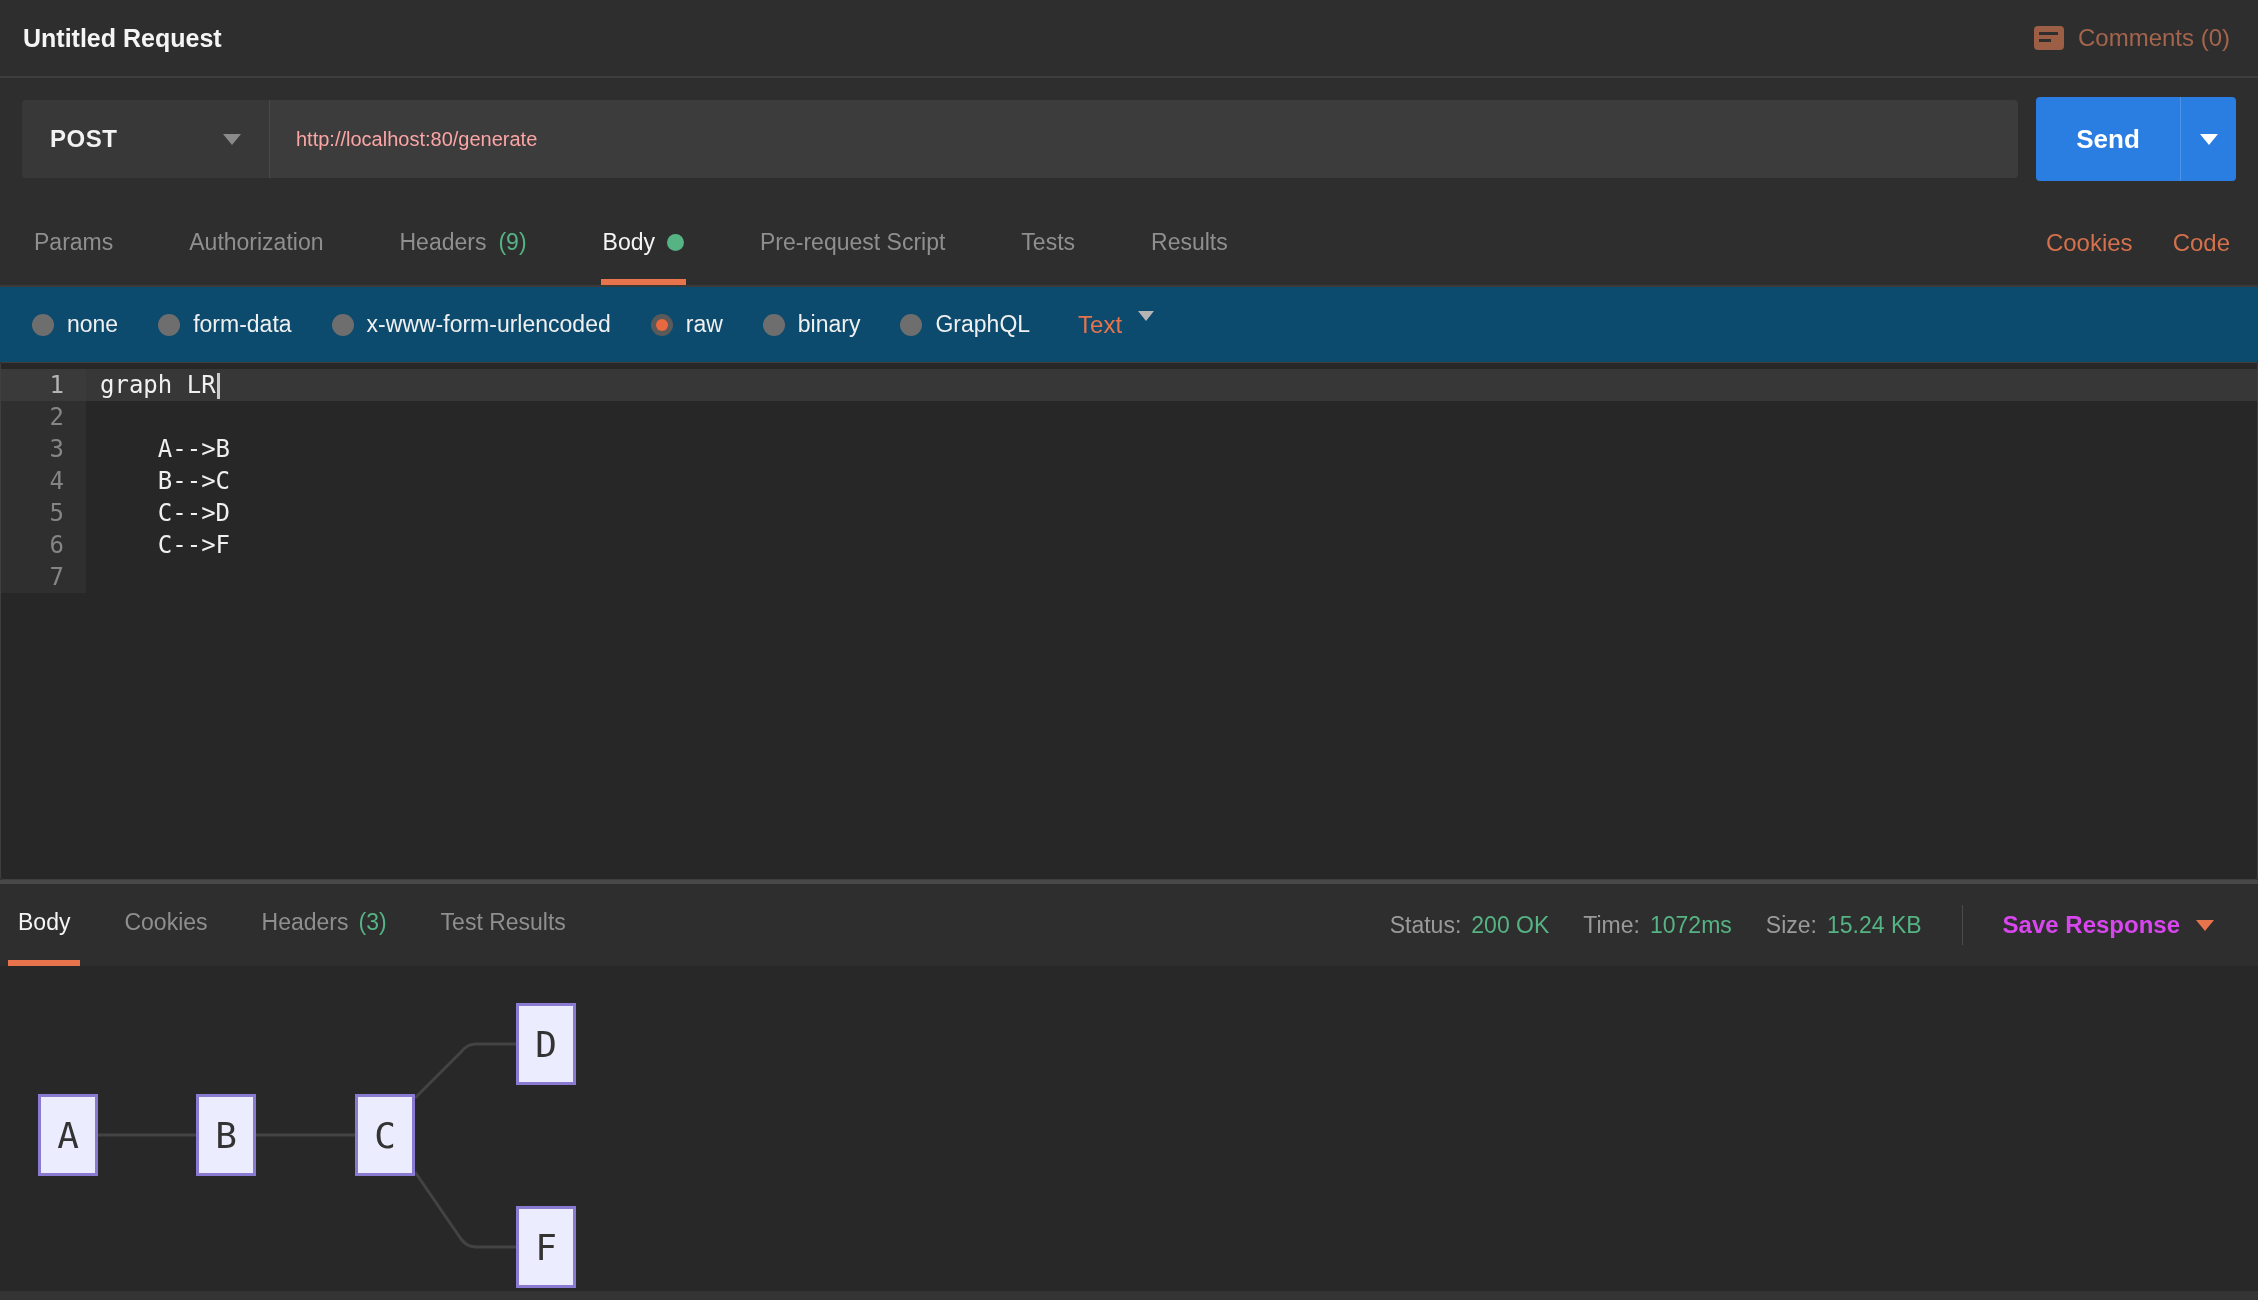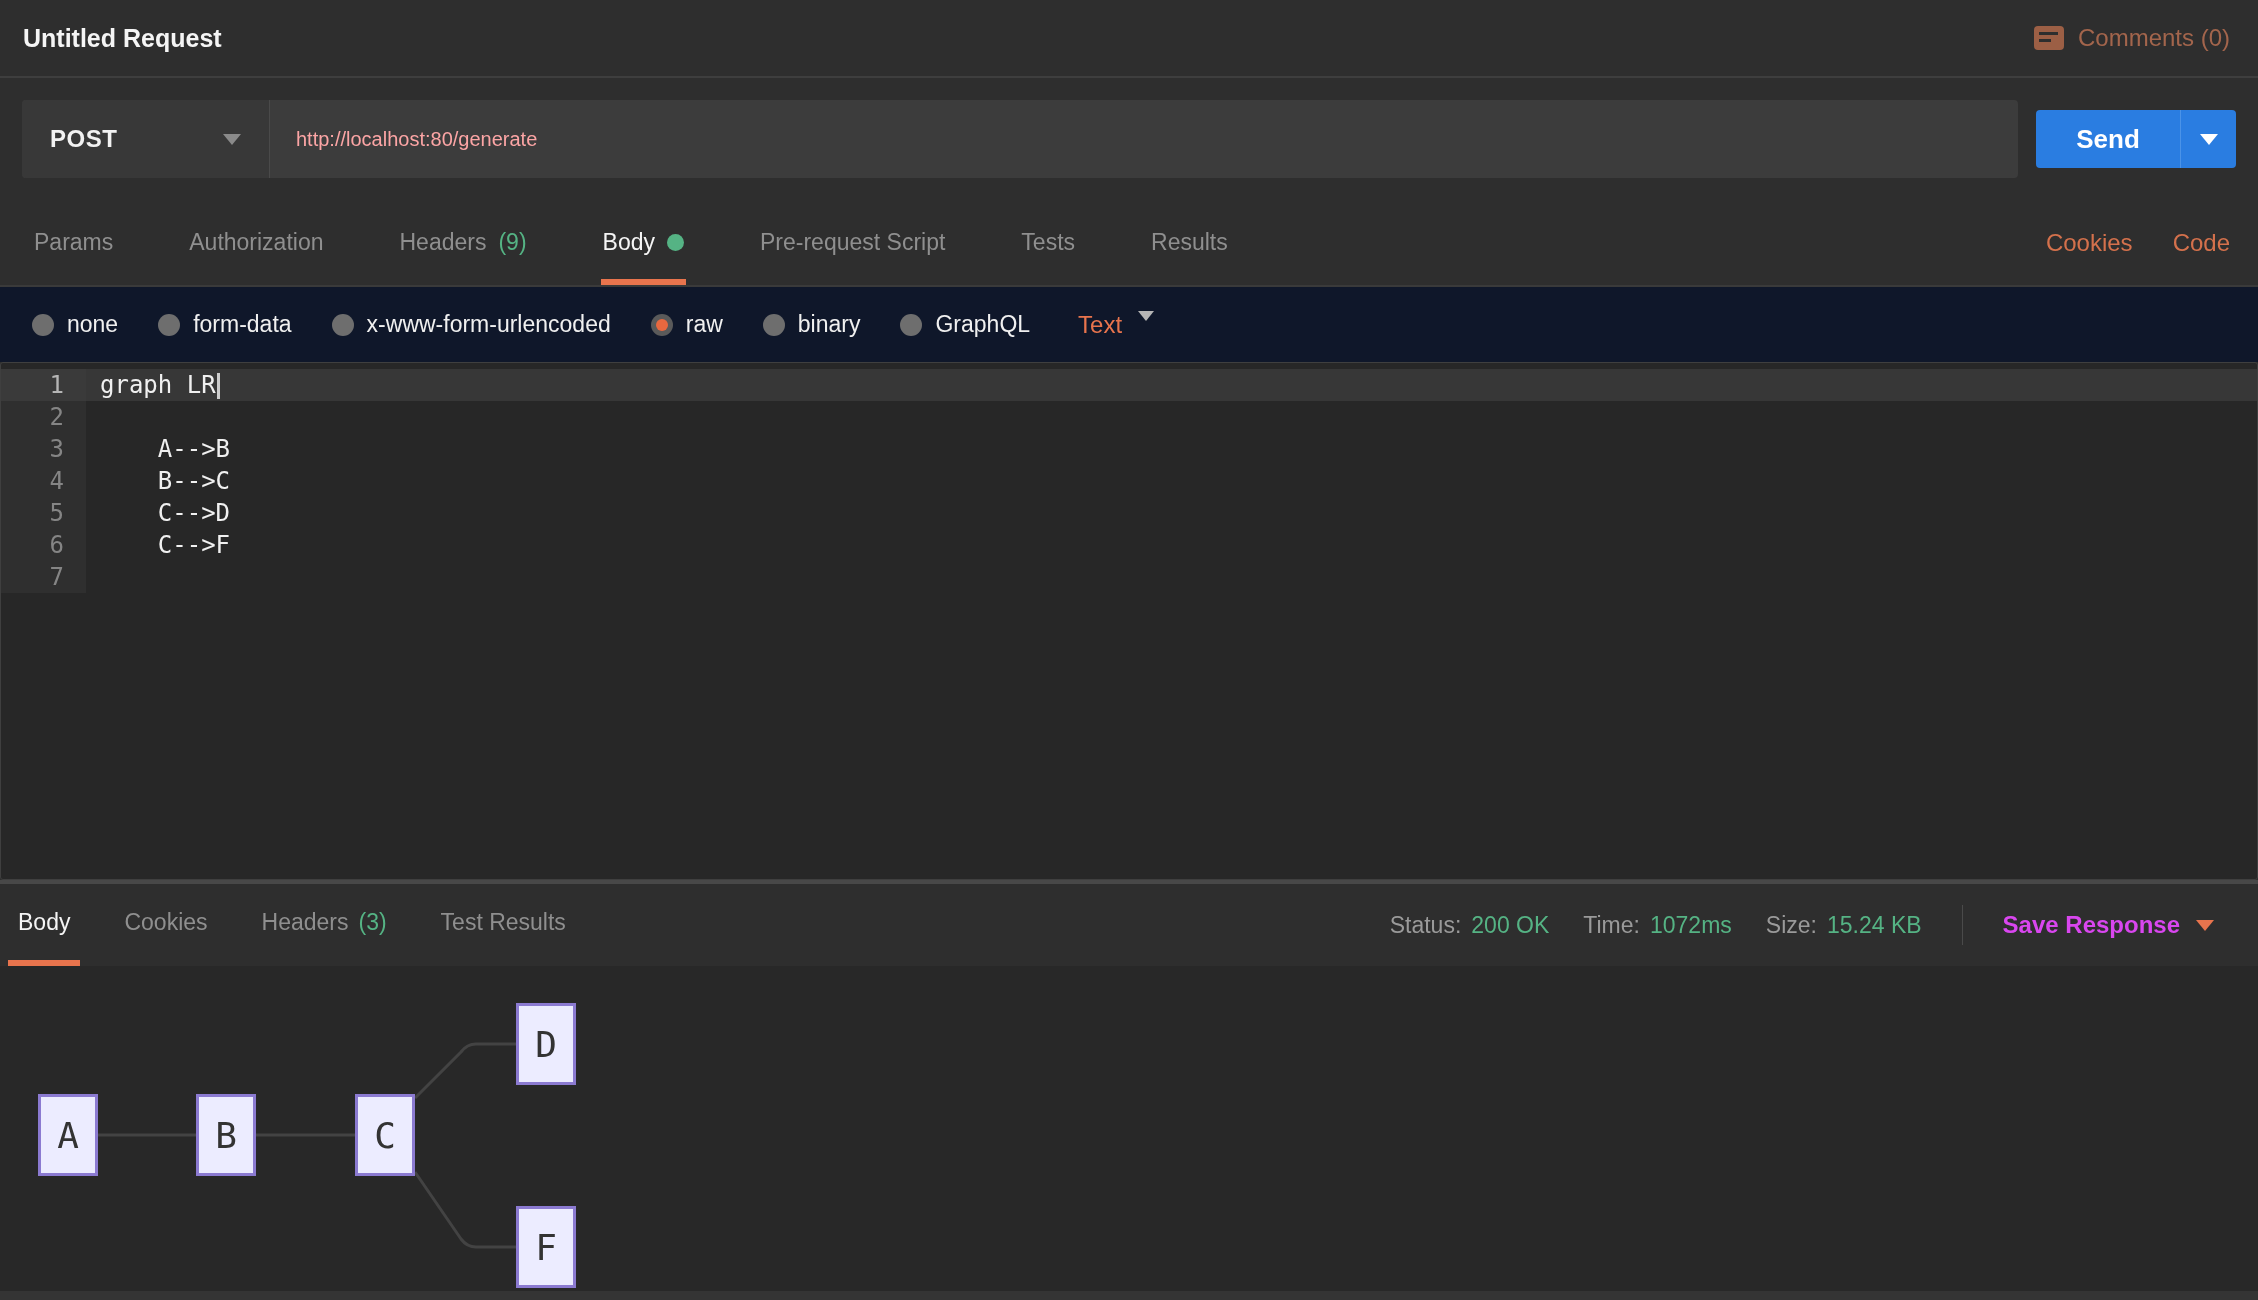--- a/index.html
+++ b/index.html
@@ -23,21 +23,21 @@
   
   .request-row { height:122px; display:flex; align-items:center; padding:16px 22px; gap:18px; background:#2e2e2e; }
   .url-control { flex:1; height:78px; display:flex; background:#3c3c3c; border-radius:4px; overflow:hidden; }
   .method { width:248px; background:#383838; display:flex; align-items:center; justify-content:space-between;
       padding:0 28px 0 28px; border-right:1px solid #4a4a4a; cursor:pointer; }
   .method .method-label { font-size:24px; font-weight:bold; letter-spacing:.5px; }
   .caret { width:0; height:0; border-left:9px solid transparent; border-right:9px solid transparent;
       border-top:11px solid #8a8a8a; display:inline-block; }
   .url-input { flex:1; background:transparent; border:none; outline:none; color:#fca5a5;
       font-size:20px; padding:0 26px; font-family:"Liberation Sans", sans-serif; }
-  .btn { height:58px; border-radius:4px; display:flex; overflow:hidden; cursor:pointer; }
+  .btn { height:84px; border-radius:4px; display:flex; overflow:hidden; cursor:pointer; }
   .btn .main { display:flex; align-items:center; justify-content:center; font-size:26px; }
   .btn .dd { width:56px; display:flex; align-items:center; justify-content:center; }
   .btn-send { background:#2a7de1; }
   .btn-send .main { width:144px; color:#fff; font-weight:bold; }
   .btn-send .dd { border-left:1px solid #4b93e8; }
   .btn-send .caret { border-top-color:#fff; }
   .btn-save { background:#3a3a3a; }
   .btn-save .main { width:104px; color:#9b9b9b; font-weight:bold; }
   .btn-save .dd { border-left:1px solid #474747; }
   
@@ -45,21 +45,21 @@
       padding:0 28px 0 32px; border-bottom:2px solid #3a3a3a; background:#2e2e2e; }
   .tabs { display:flex; gap:72px; }
   .tab { display:flex; align-items:center; gap:12px; color:#8f8f8f; font-size:23px; cursor:pointer;
       border-bottom:6px solid transparent; padding:6px 2px 0 2px; }
   .tab .count { color:#55b384; }
   .tab.active { color:#f5f5f5; border-bottom-color:#e8744d; }
   .green-dot { width:17px; height:17px; border-radius:50%; background:#55b384; display:inline-block; }
   .tabs-right { display:flex; align-items:center; gap:40px; }
   .link-orange { color:#d4714c; font-size:24px; cursor:pointer; }
   
-  .bodytype-row { height:75px; display:flex; align-items:center; gap:40px; padding:0 32px; background:#0f172a; }
+  .bodytype-row { height:75px; display:flex; align-items:center; gap:40px; padding:0 32px; background:#0c4a6e; }
   .radio-item { display:flex; align-items:center; gap:13px; cursor:pointer; font-size:23px; color:#f0f0f0; }
   .radio { width:22px; height:22px; border-radius:50%; background:#6e6e6e; }
   .radio.selected { background:#5a5a5a; position:relative; }
   .radio.selected::after { content:""; position:absolute; left:5px; top:5px; width:12px; height:12px;
       border-radius:50%; background:#e8683f; }
   .format-select { display:flex; align-items:flex-start; gap:16px; margin-left:8px; cursor:pointer; }
   .format-select .fmt { color:#e8744d; font-size:24px; }
   .format-select .caret { border-top-width:10px; border-left-width:8px; border-right-width:8px; border-top-color:#b5b5b5; }
   
   .editor { height:518px; background:#272727; border:1px solid #3f3f3f; border-radius:3px;

